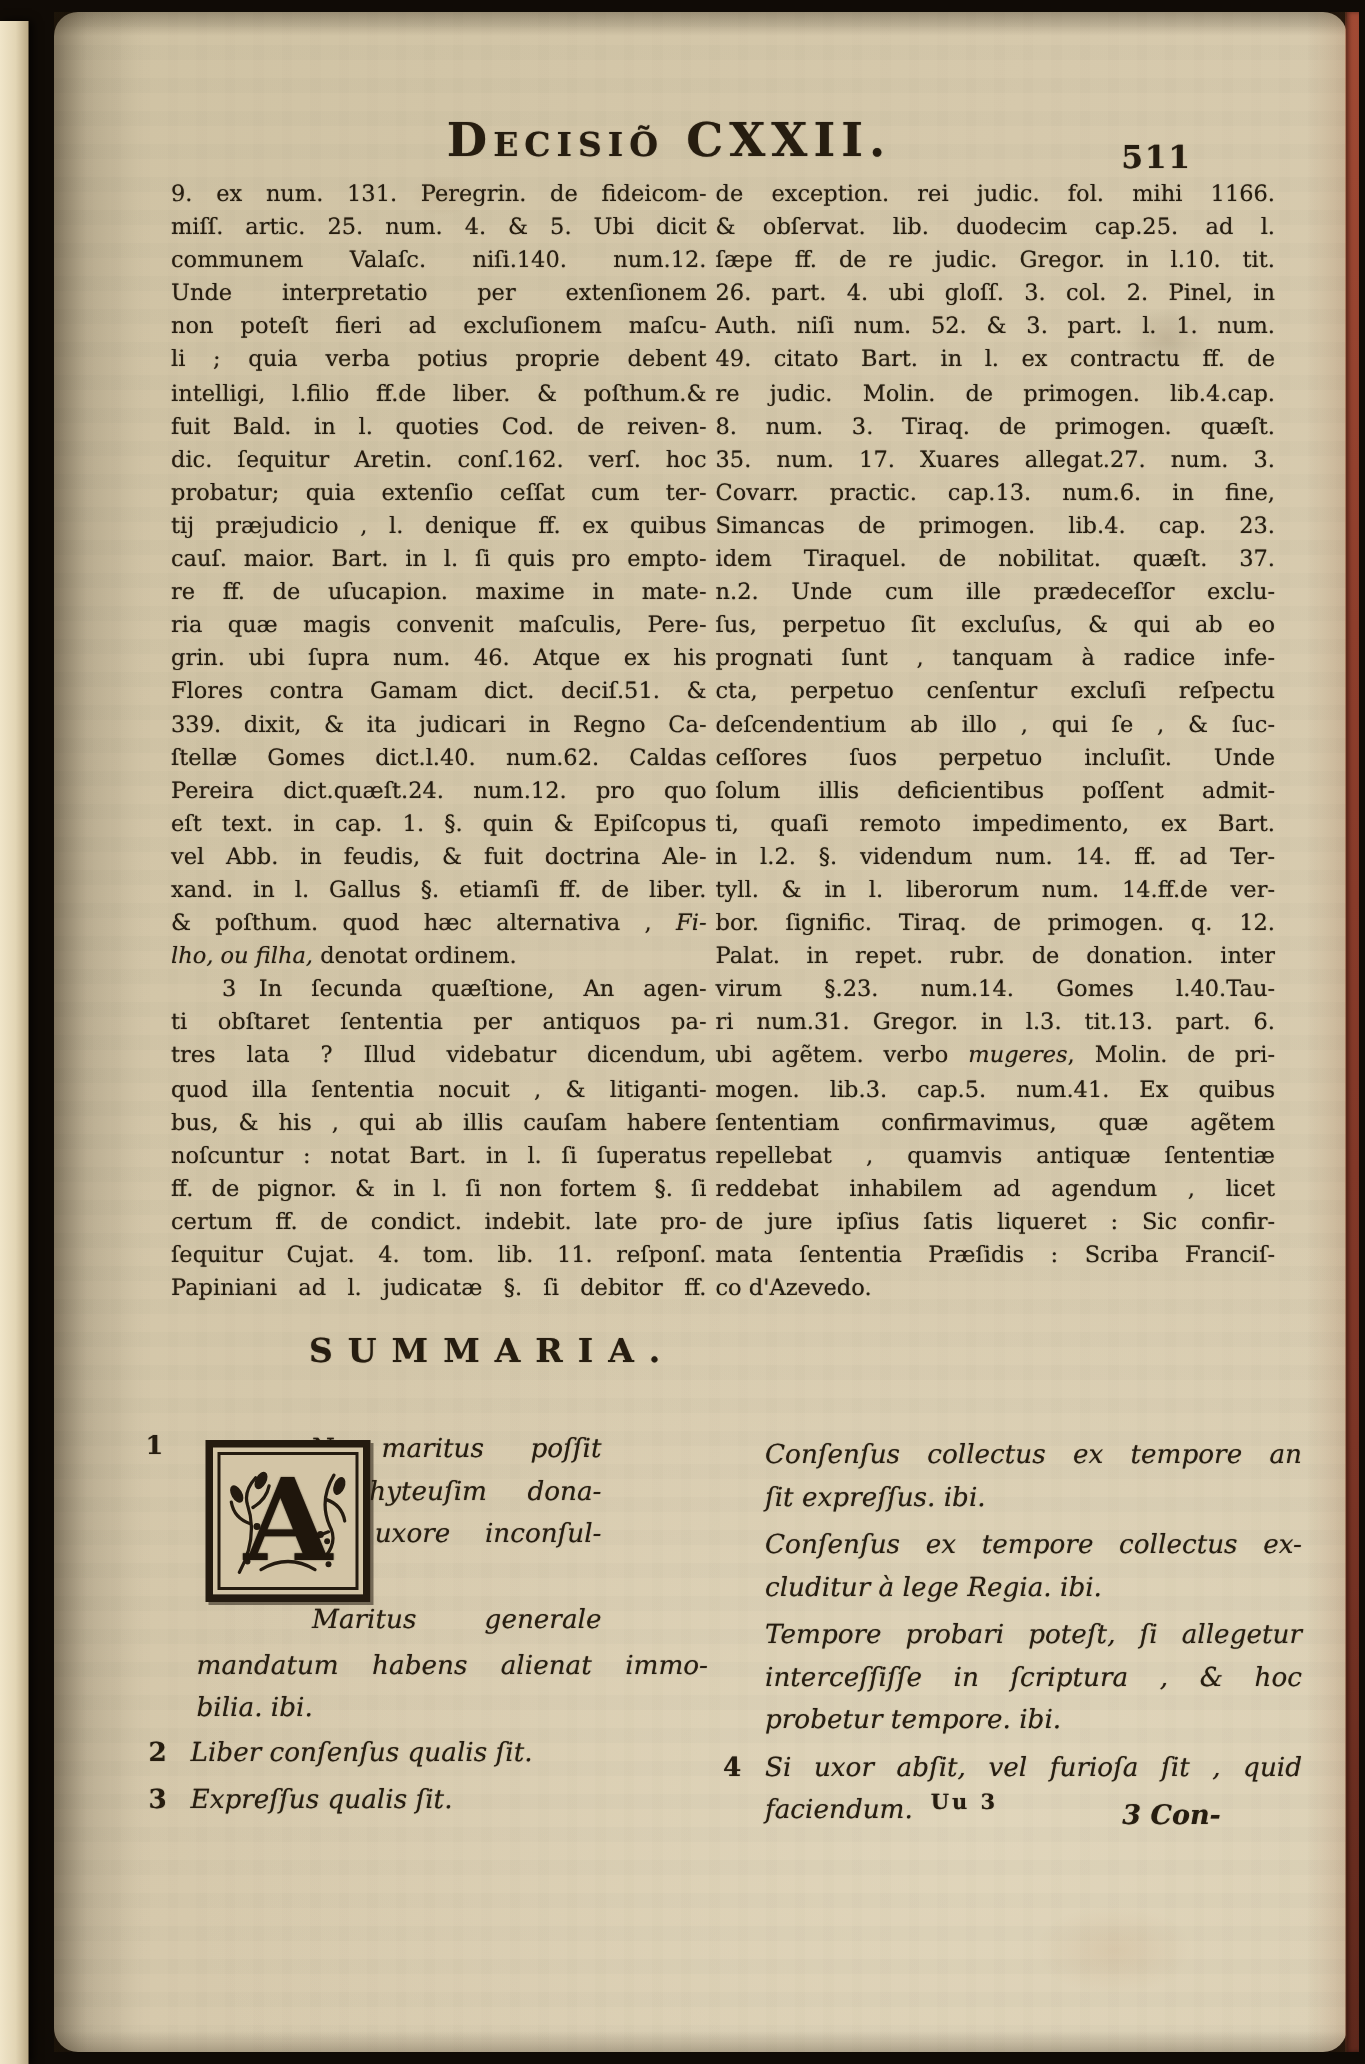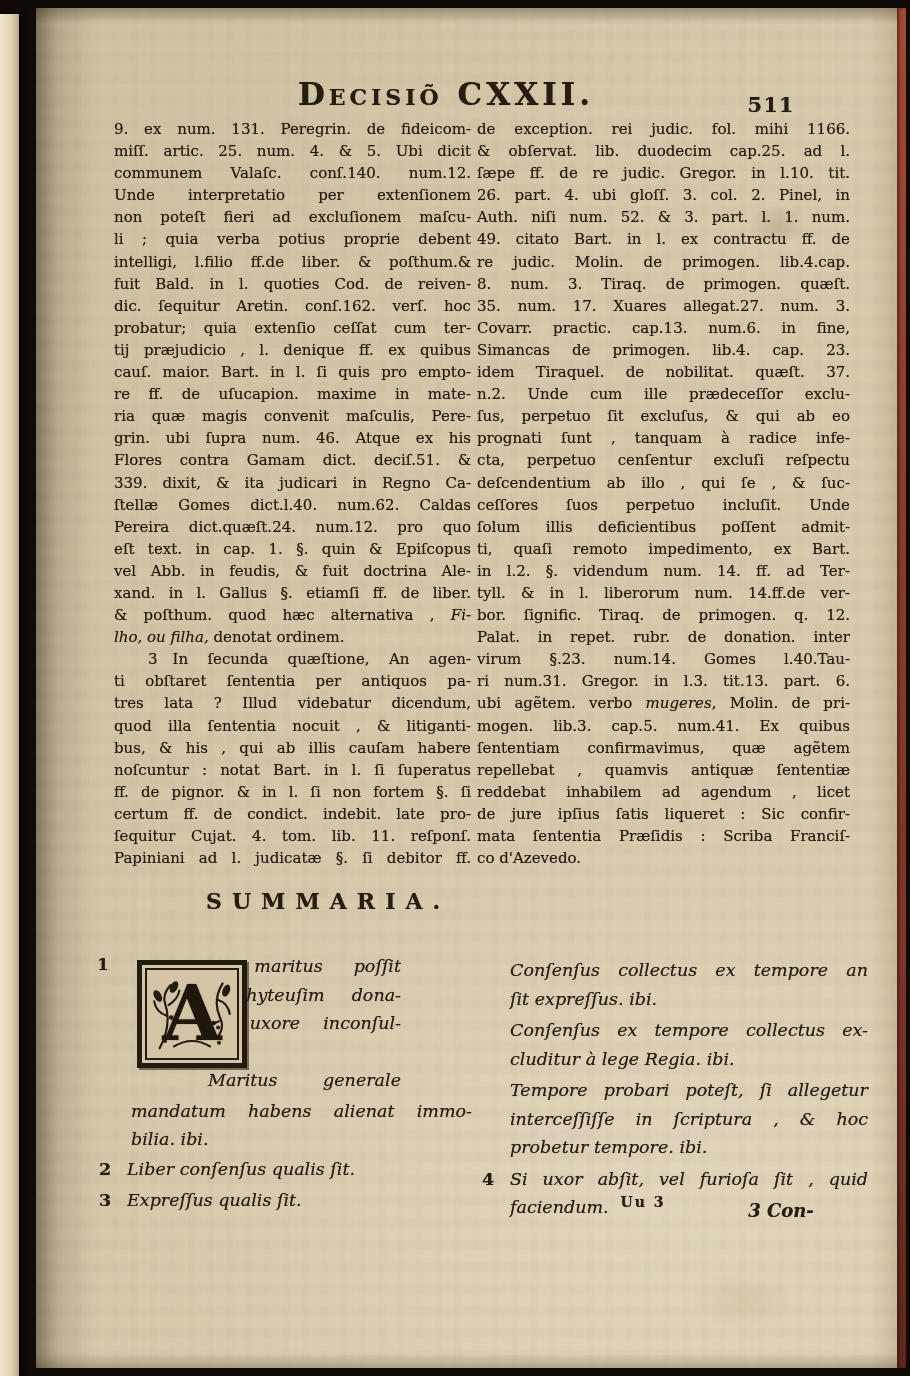--- a/index.html
+++ b/index.html
@@ -37,21 +37,21 @@
     content:"";position:absolute;inset:0;pointer-events:none;z-index:0;opacity:.6;
     background:
       repeating-linear-gradient(180deg, rgba(92,104,92,.05) 0 10px, rgba(92,104,92,0) 10px 22px),
       repeating-linear-gradient(90deg, rgba(120,110,90,.03) 0 7px, rgba(120,110,90,0) 7px 19px);
   }
   .edge-red{
     position:absolute;left:897px;top:8px;width:9px;height:1360px;
     background:linear-gradient(180deg,#a14a34 0%,#8e3e2c 30%,#7c3526 70%,#5e281c 100%);
     box-shadow:inset 2px 0 3px rgba(0,0,0,.45);
   }
-  .ink{color:#261d10;text-shadow:0 0 .7px rgba(38,29,16,.6);}
+  .ink{color:#261d10;text-shadow:0 0 .7px rgba(38,29,16,.6);border-radius:16px;}
   
   .head-title{
     position:absolute;left:170px;top:68px;width:480px;z-index:2;
     text-align:center;font-variant-caps:small-caps;
     font-size:31px;font-weight:bold;letter-spacing:4px;
   }
   .folio{
     position:absolute;left:690px;top:84px;width:90px;z-index:2;
     text-align:center;font-size:21px;font-weight:bold;letter-spacing:1px;
   }
@@ -103,21 +103,21 @@
 <div class="adj-edge"></div>
 
 <div class="page ink">
 
   <div class="head-title">Decisiõ CXXII.</div>
   <div class="folio">511</div>
 
   <div class="col col-left">
       <div class="tline"><span>9. ex num. 131. Peregrin. de fideicom-</span></div>
       <div class="tline"><span>miſſ. artic. 25. num. 4. &amp; 5. Ubi dicit</span></div>
-      <div class="tline"><span>communem Valaſc. conſ.140. num.12.</span></div>
+      <div class="tline"><span>communem Valaſc. niſi.140. num.12.</span></div>
       <div class="tline"><span>Unde interpretatio per extenſionem</span></div>
       <div class="tline"><span>non poteſt fieri ad excluſionem maſcu-</span></div>
       <div class="tline"><span>li ; quia verba potius proprie debent</span></div>
       <div class="tline"><span>intelligi, l.filio ff.de liber. &amp; poſthum.&amp;</span></div>
       <div class="tline"><span>fuit Bald. in l. quoties Cod. de reiven-</span></div>
       <div class="tline"><span>dic. ſequitur Aretin. conſ.162. verſ. hoc</span></div>
       <div class="tline"><span>probatur; quia extenſio ceſſat cum ter-</span></div>
       <div class="tline"><span>tij præjudicio , l. denique ff. ex quibus</span></div>
       <div class="tline"><span>cauſ. maior. Bart. in l. ſi quis pro empto-</span></div>
       <div class="tline"><span>re ff. de uſucapion. maxime in mate-</span></div>

